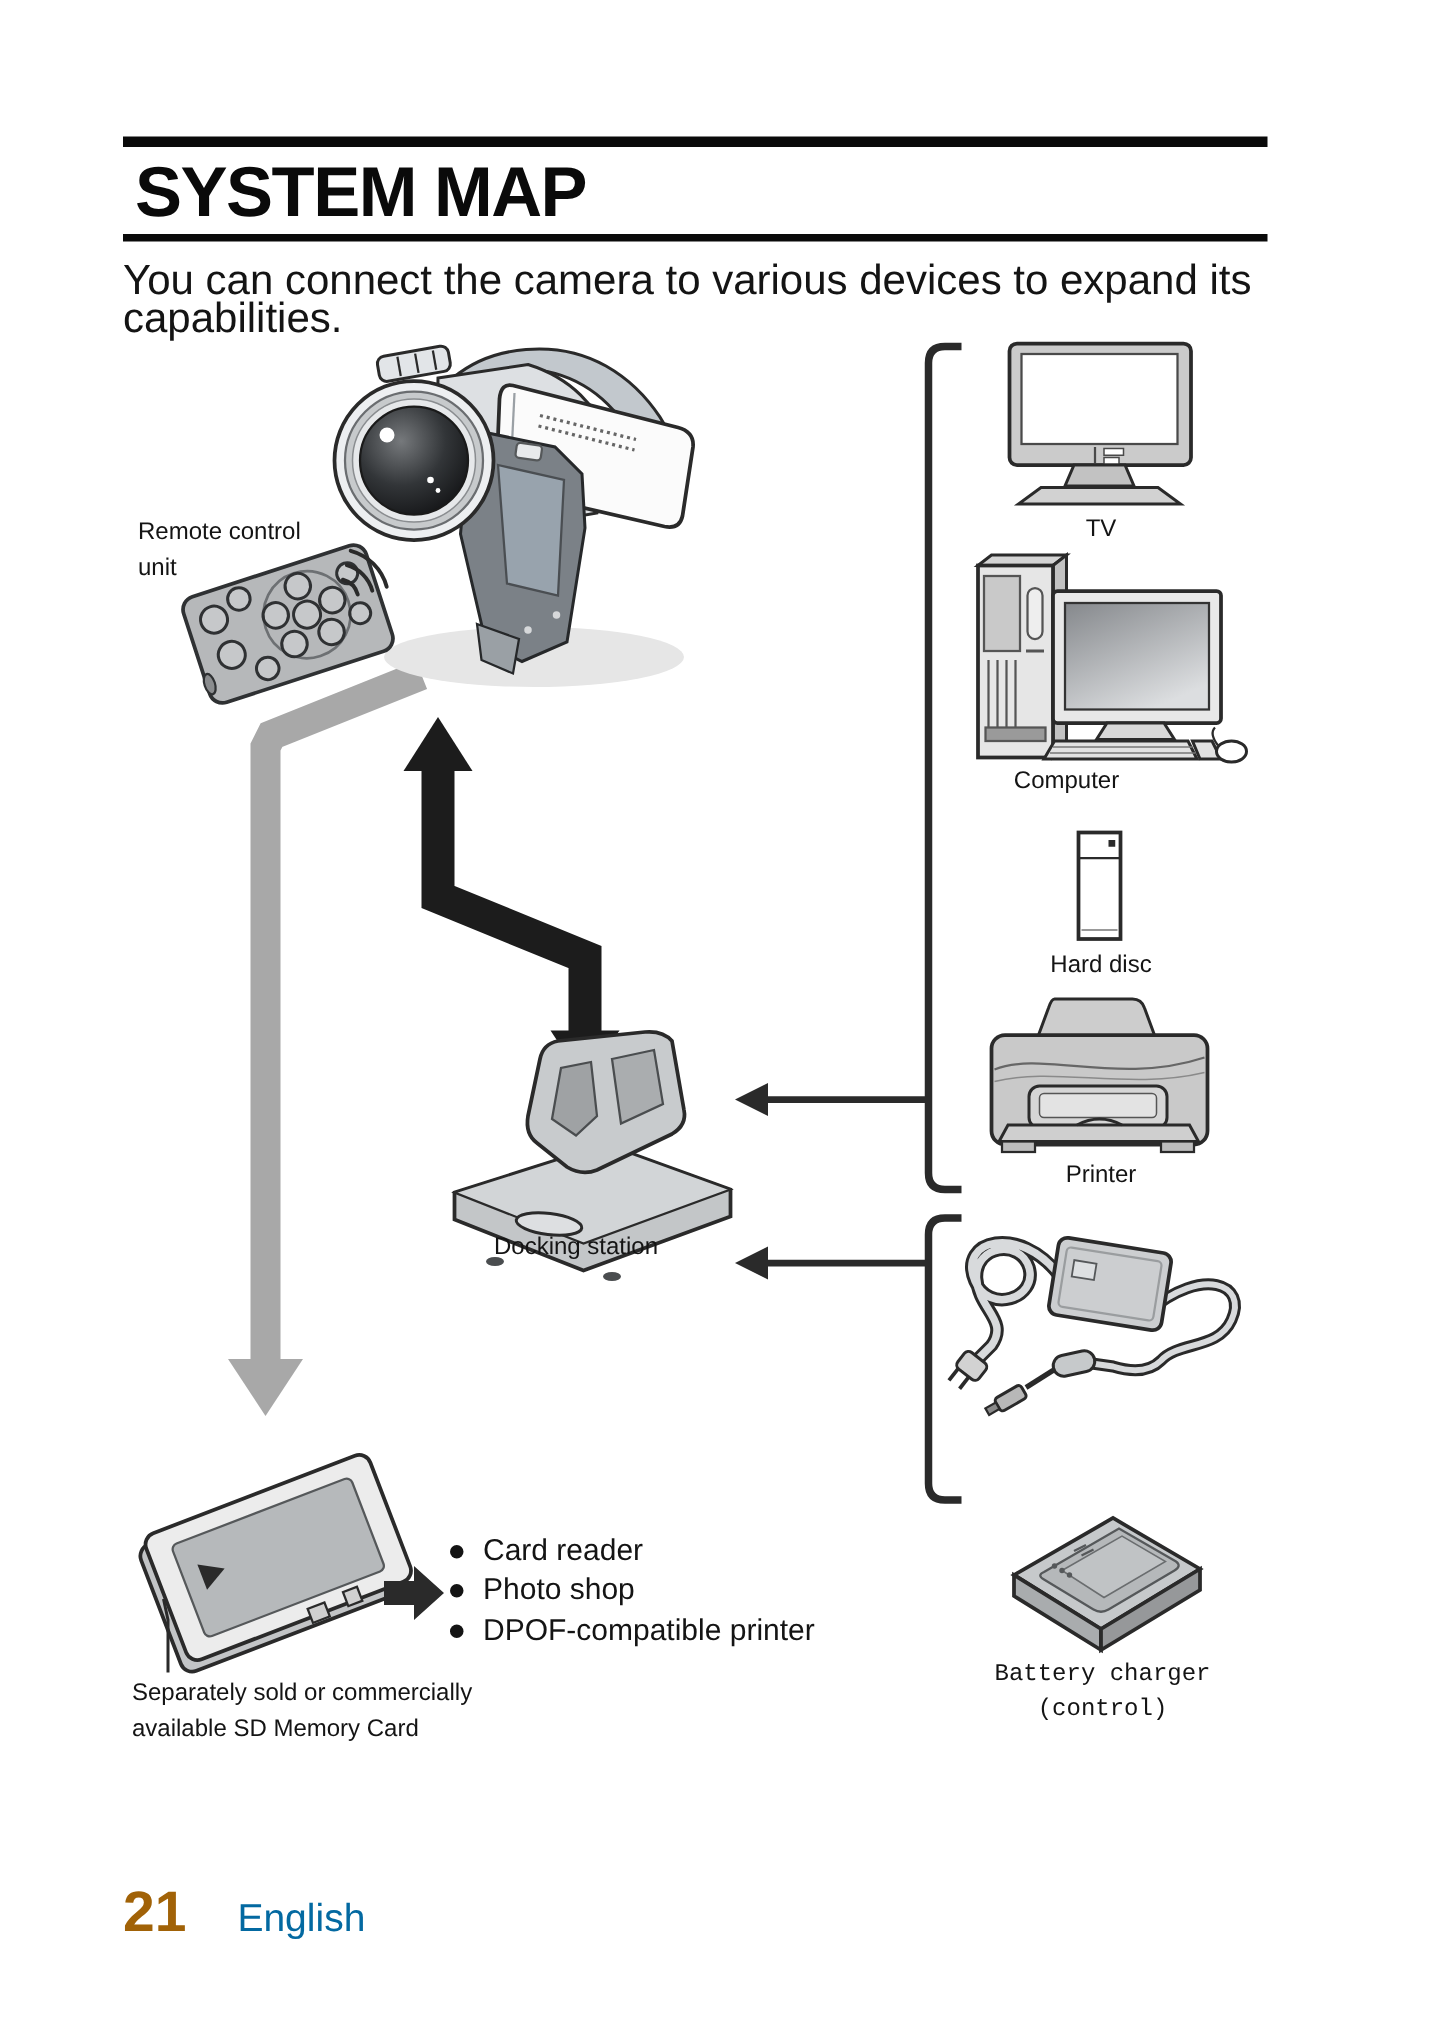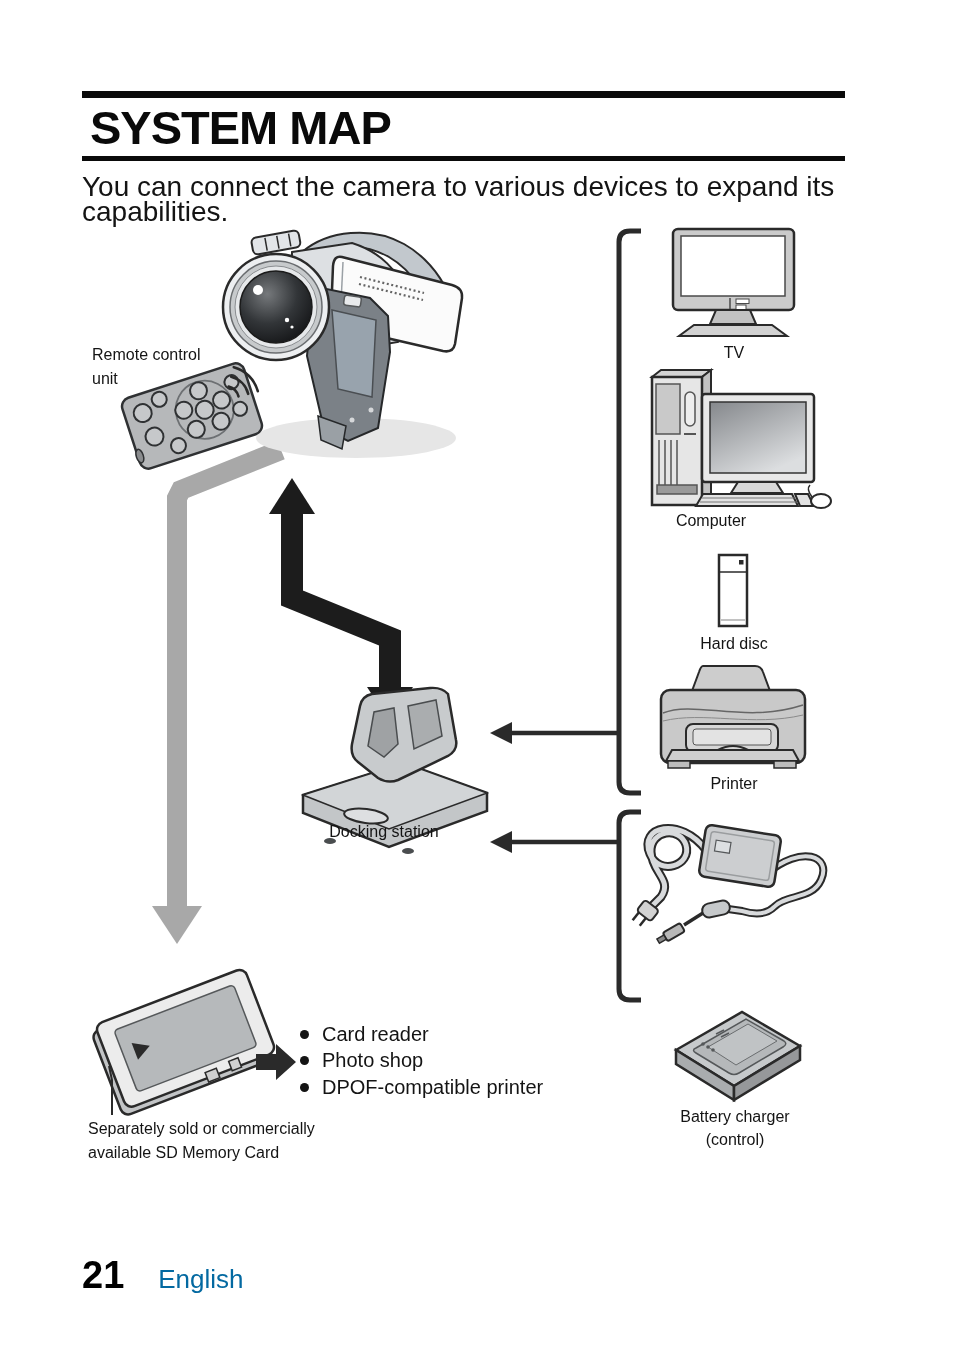--- a/index.html
+++ b/index.html
@@ -26,21 +26,21 @@
   .bullets{position:absolute;left:300px;top:1021px;}
   .bullet-row{display:flex;align-items:center;height:26.5px;}
   .dot{
     width:9px;height:9px;border-radius:50%;background:#141414;
     margin-right:13px;flex:0 0 auto;
   }
   .bullet-text{font-size:20px;color:#141414;white-space:nowrap;}
   .footer{
     position:absolute;left:82px;top:1254px;display:flex;align-items:baseline;
   }
-  .page-number{font-size:38px;font-weight:700;color:#000000;}
+  .page-number{font-size:38px;font-weight:700;color:#a16207;}
   .language{font-size:26px;margin-left:34px;color:#0369a1;}
 </style>
 </head>
 <body>
 
 <div class="page">
 
   <div class="rule rule-top"></div>
   <h1 class="title">SYSTEM MAP</h1>
   <div class="rule rule-bottom"></div>
@@ -271,21 +271,21 @@
 
   <div class="label center" style="left:631px;top:509px;width:160px;">Computer</div>
 
   <div class="label center" style="left:654px;top:632px;width:160px;">Hard disc</div>
 
   <div class="label center" style="left:654px;top:772px;width:160px;">Printer</div>
 
   <div class="label center" style="left:294px;top:820px;width:180px;">Docking station</div>
 
 
-  <div class="label center" style="left:655px;top:1105px;width:160px;line-height:23px;">
+  <div class="label center" style="left:655px;top:1105px;width:160px;line-height:23px;font-family:Liberation Mono, monospace;">
     <div>Battery charger</div>
     <div>(control)</div>
   </div>
 
   <div class="bullets">
     <div class="bullet-row">
       <span class="dot"></span>
       <span class="bullet-text">Card reader</span>
     </div>
     <div class="bullet-row">

